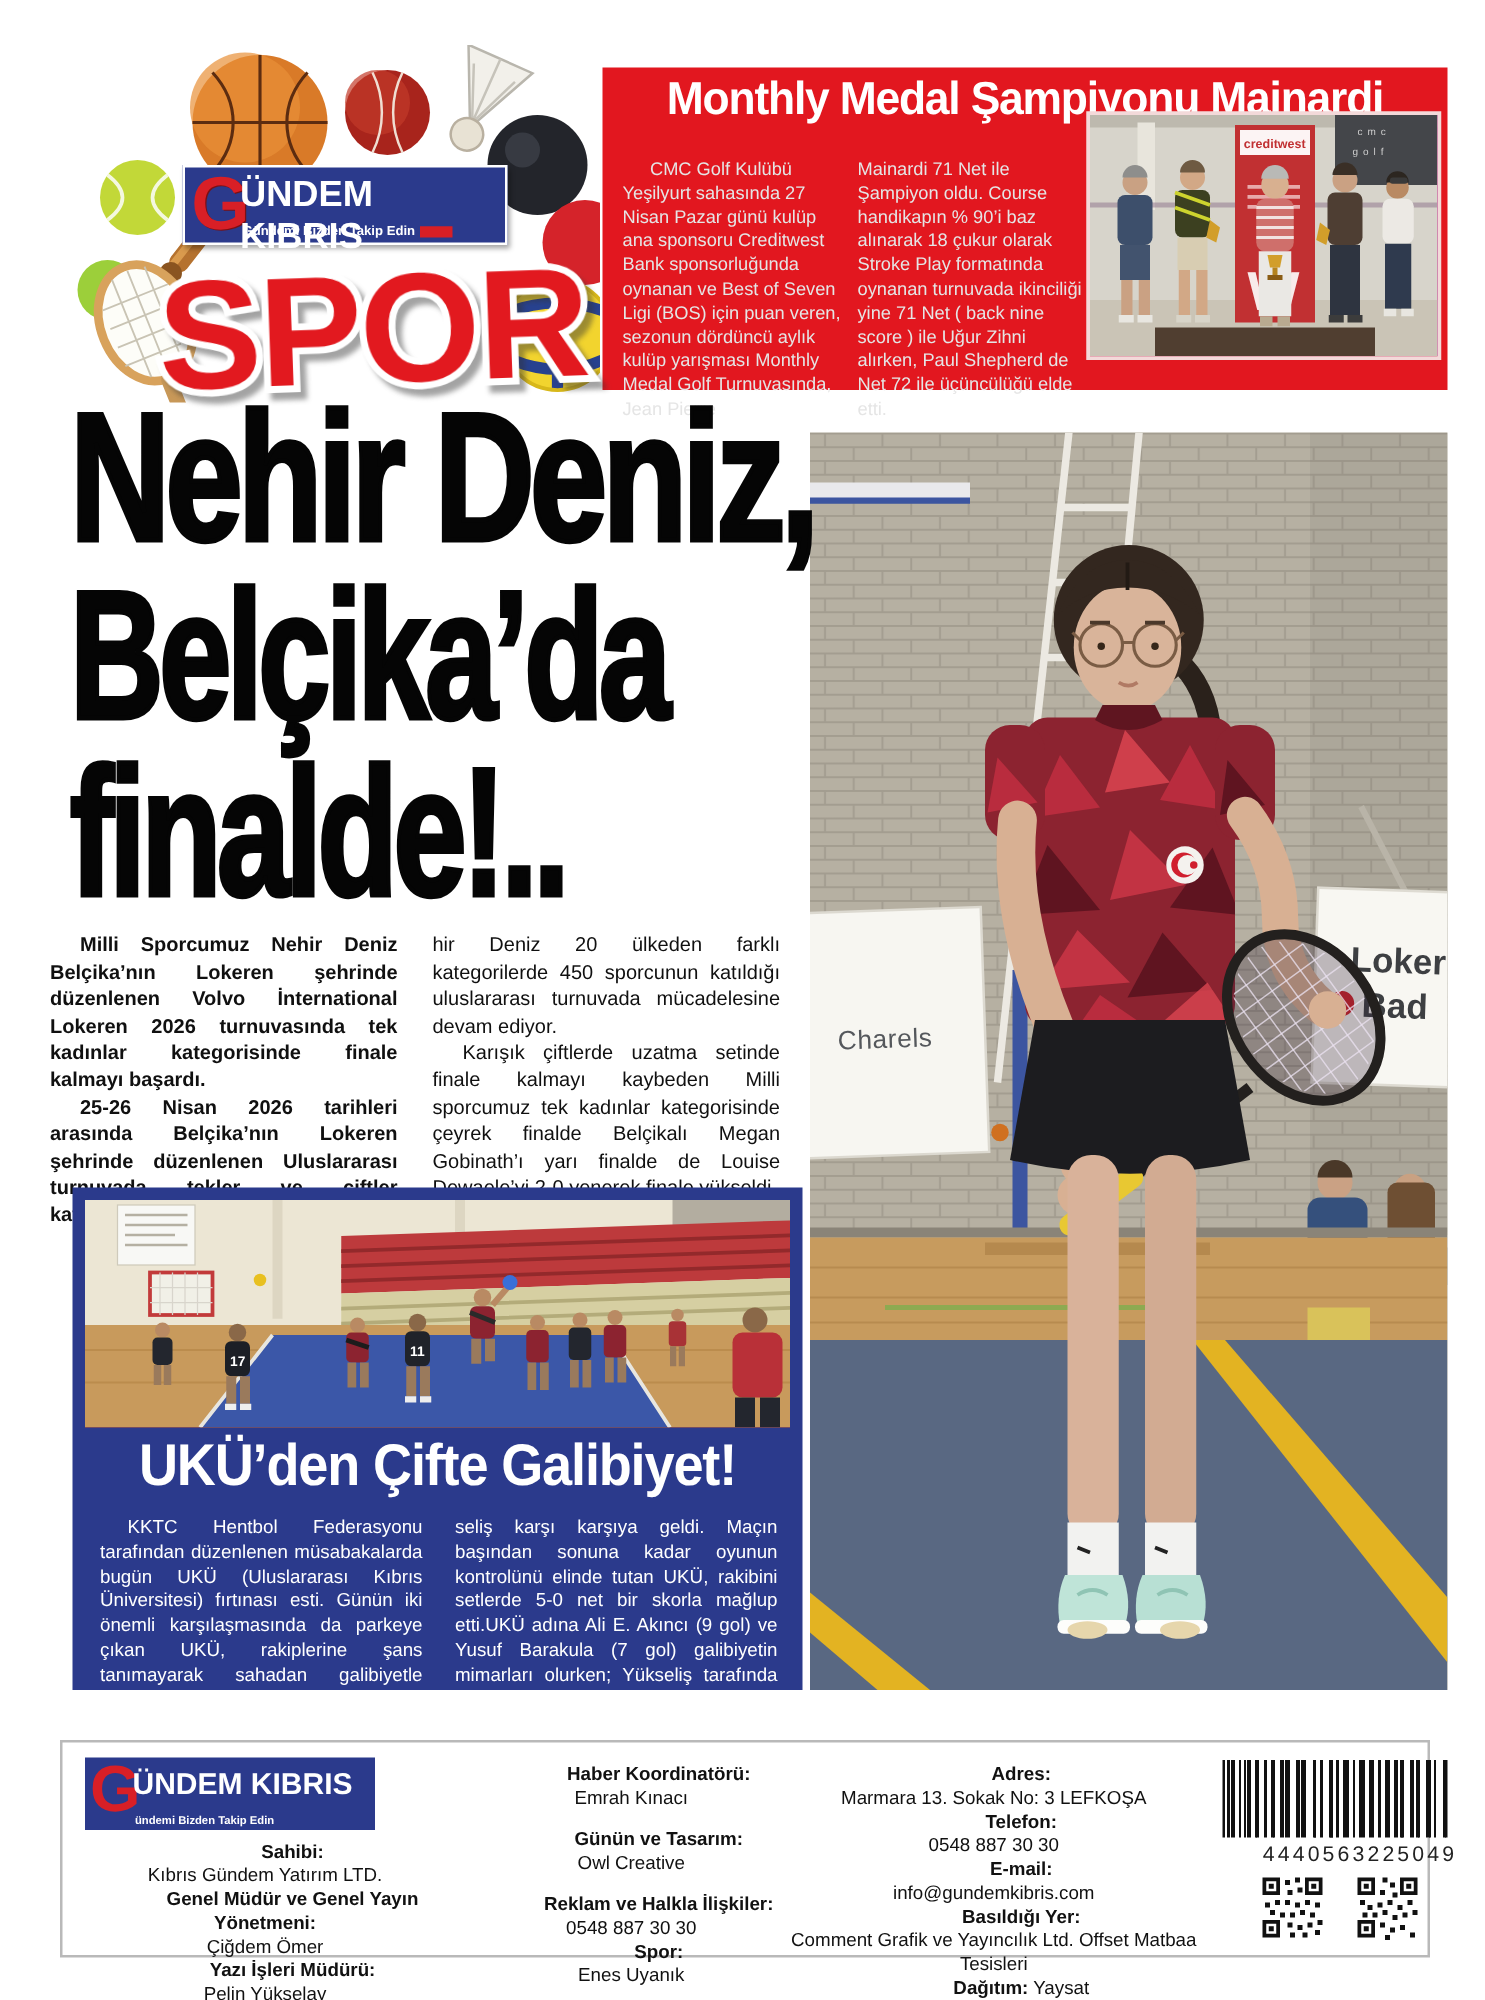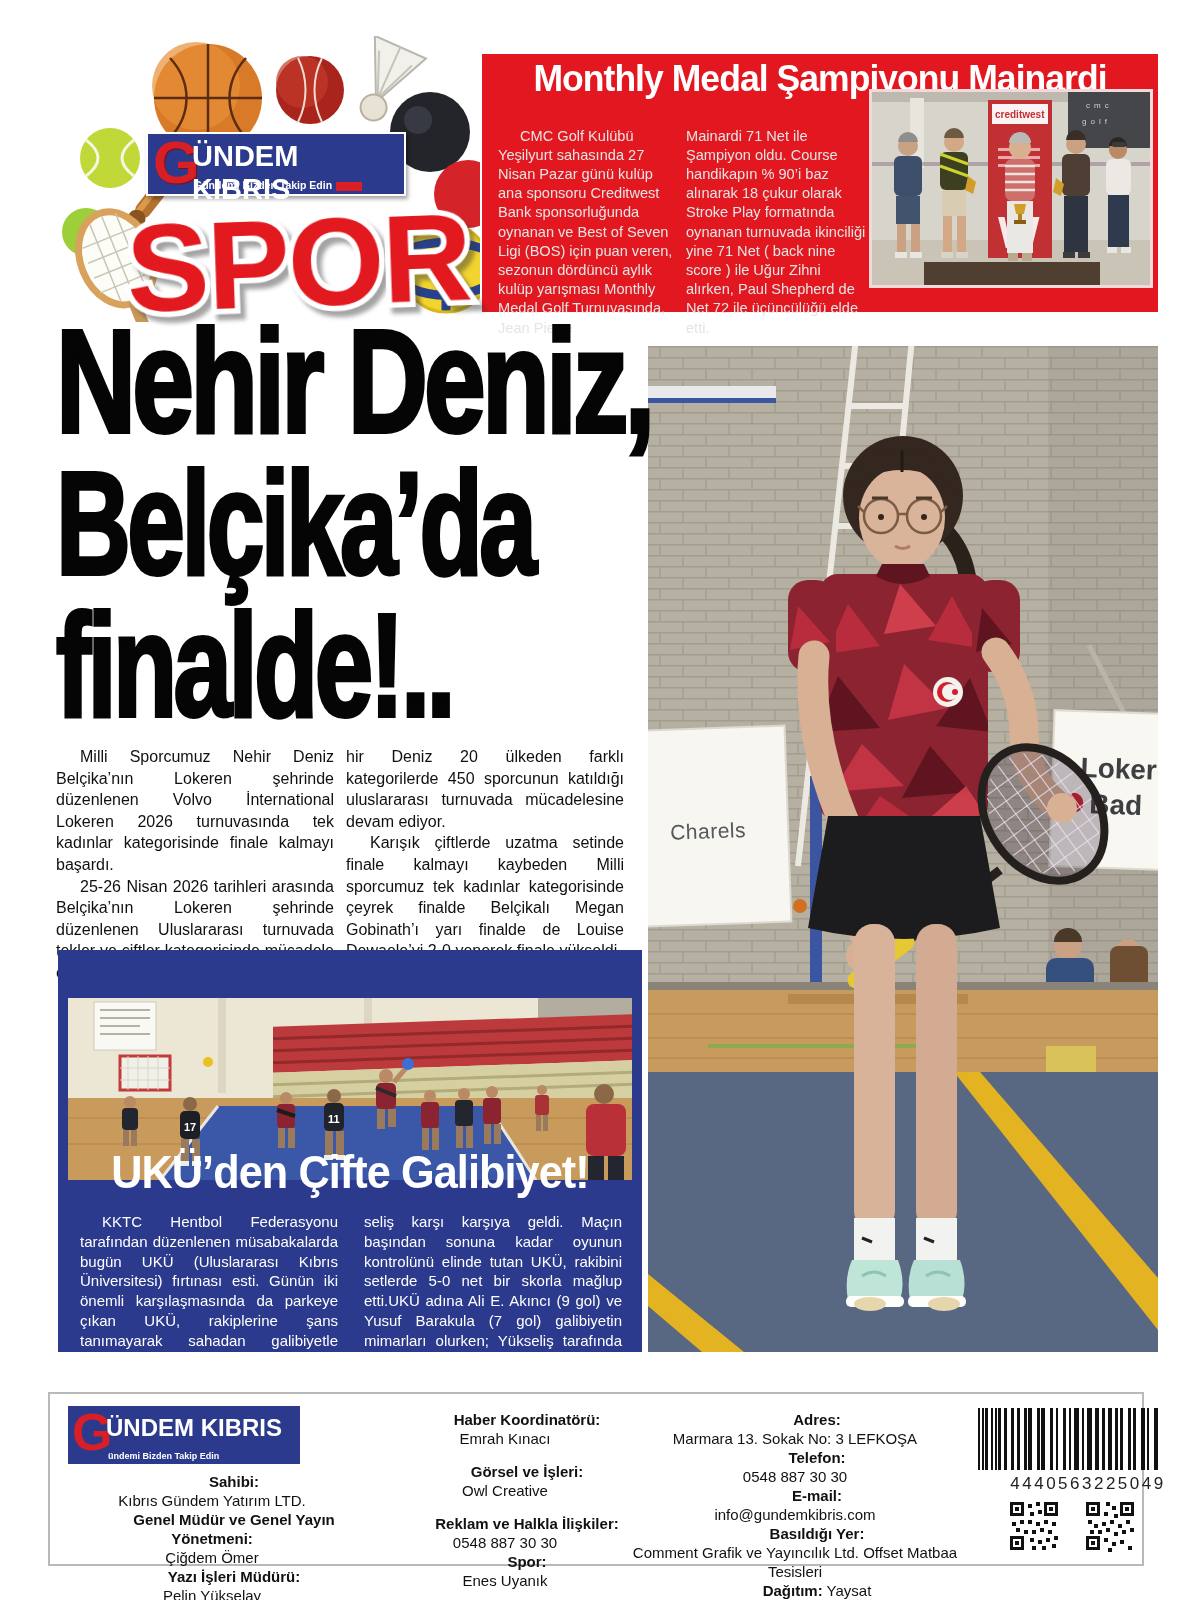--- a/index.html
+++ b/index.html
@@ -30,28 +30,28 @@
 
   
   .hl-wrap{left:56px;top:312px;width:590px;height:432px;z-index:2;}
   .hl{position:absolute;left:0;white-space:nowrap;font-weight:bold;font-size:146px;line-height:140px;
       letter-spacing:-5px;color:#050505;-webkit-text-stroke:4px #050505;transform-origin:0 50%;}
 
   
   .bodycol{position:absolute;top:746px;width:278px;font-size:16px;line-height:21.6px;color:#101010;text-align:justify;}
   .bodycol p{margin:0;text-indent:24px;}
   .bodycol p.noindent{text-indent:0;}
-  .bc1{left:56px;} .bc2{left:346px;}
+  .bc1{left:40px;font-weight:bold;} .bc2{left:346px;}
 
   
   .badminton{left:648px;top:346px;width:510px;height:1006px;overflow:hidden;background:#b6b0a2;}
 
   
   .hb-panel{left:58px;top:950px;width:584px;height:402px;background:#2b3a8c;color:#fff;}
-  .hb-photo{position:absolute;left:10px;top:10px;width:564px;height:182px;overflow:hidden;background:#7f1d1d;margin-top:38px;}
+  .hb-photo{position:absolute;left:10px;top:10px;width:564px;height:182px;overflow:hidden;background:#7f1d1d;}
   .hb-head{position:absolute;left:0;top:194px;width:100%;text-align:center;font-size:47px;font-weight:bold;
            letter-spacing:-1px;transform:scaleX(.92);color:#fff;}
   .hb-col{position:absolute;top:258px;font-size:15px;line-height:19.8px;color:#fff;text-align:justify;}
   .hb-col p{margin:4px;text-indent:22px;}
   .hb-col p.noindent{text-indent:0;}
   .hbc1{left:18px;width:266px;} .hbc2{left:302px;width:266px;}
 
   
   .footer-box{left:48px;top:1392px;width:1092px;height:170px;background:#fff;border:2px solid #b9b9b9;}
   .f-col{position:absolute;text-align:center;font-size:15px;line-height:19px;color:#111;}
@@ -515,21 +515,21 @@
       <div><b>Genel Müdür ve Genel Yayın Yönetmeni:</b></div>
       <div>Çiğdem Ömer</div>
       <div><b>Yazı İşleri Müdürü:</b></div>
       <div>Pelin Yükselay</div>
     </div>
 
     <div class="f-col fc2">
       <div><b>Haber Koordinatörü:</b></div>
       <div>Emrah Kınacı</div>
       <div class="f-gap"></div>
-      <div><b>Görsel ve İşleri:</b></div>
+      <div><b>Günün ve Tasarım:</b></div>
       <div>Owl Creative</div>
       <div class="f-gap"></div>
       <div><b>Reklam ve Halkla İlişkiler:</b></div>
       <div>0548 887 30 30</div>
       <div><b>Spor:</b></div>
       <div>Enes Uyanık</div>
     </div>
 
     <div class="f-col fc3">
       <div><b>Adres:</b></div>

